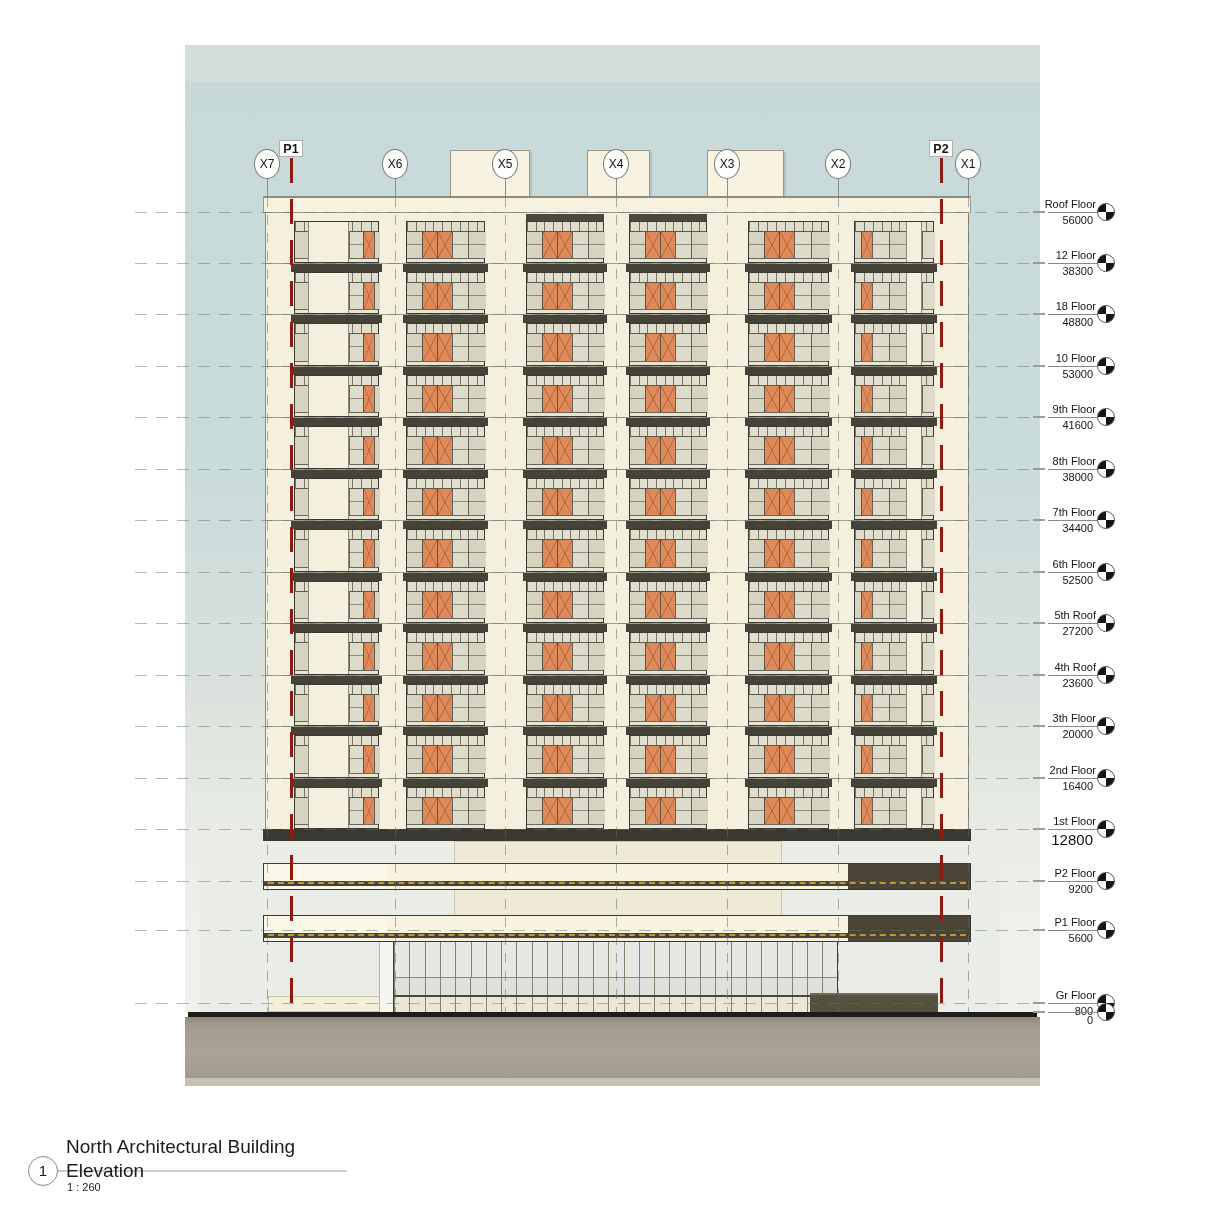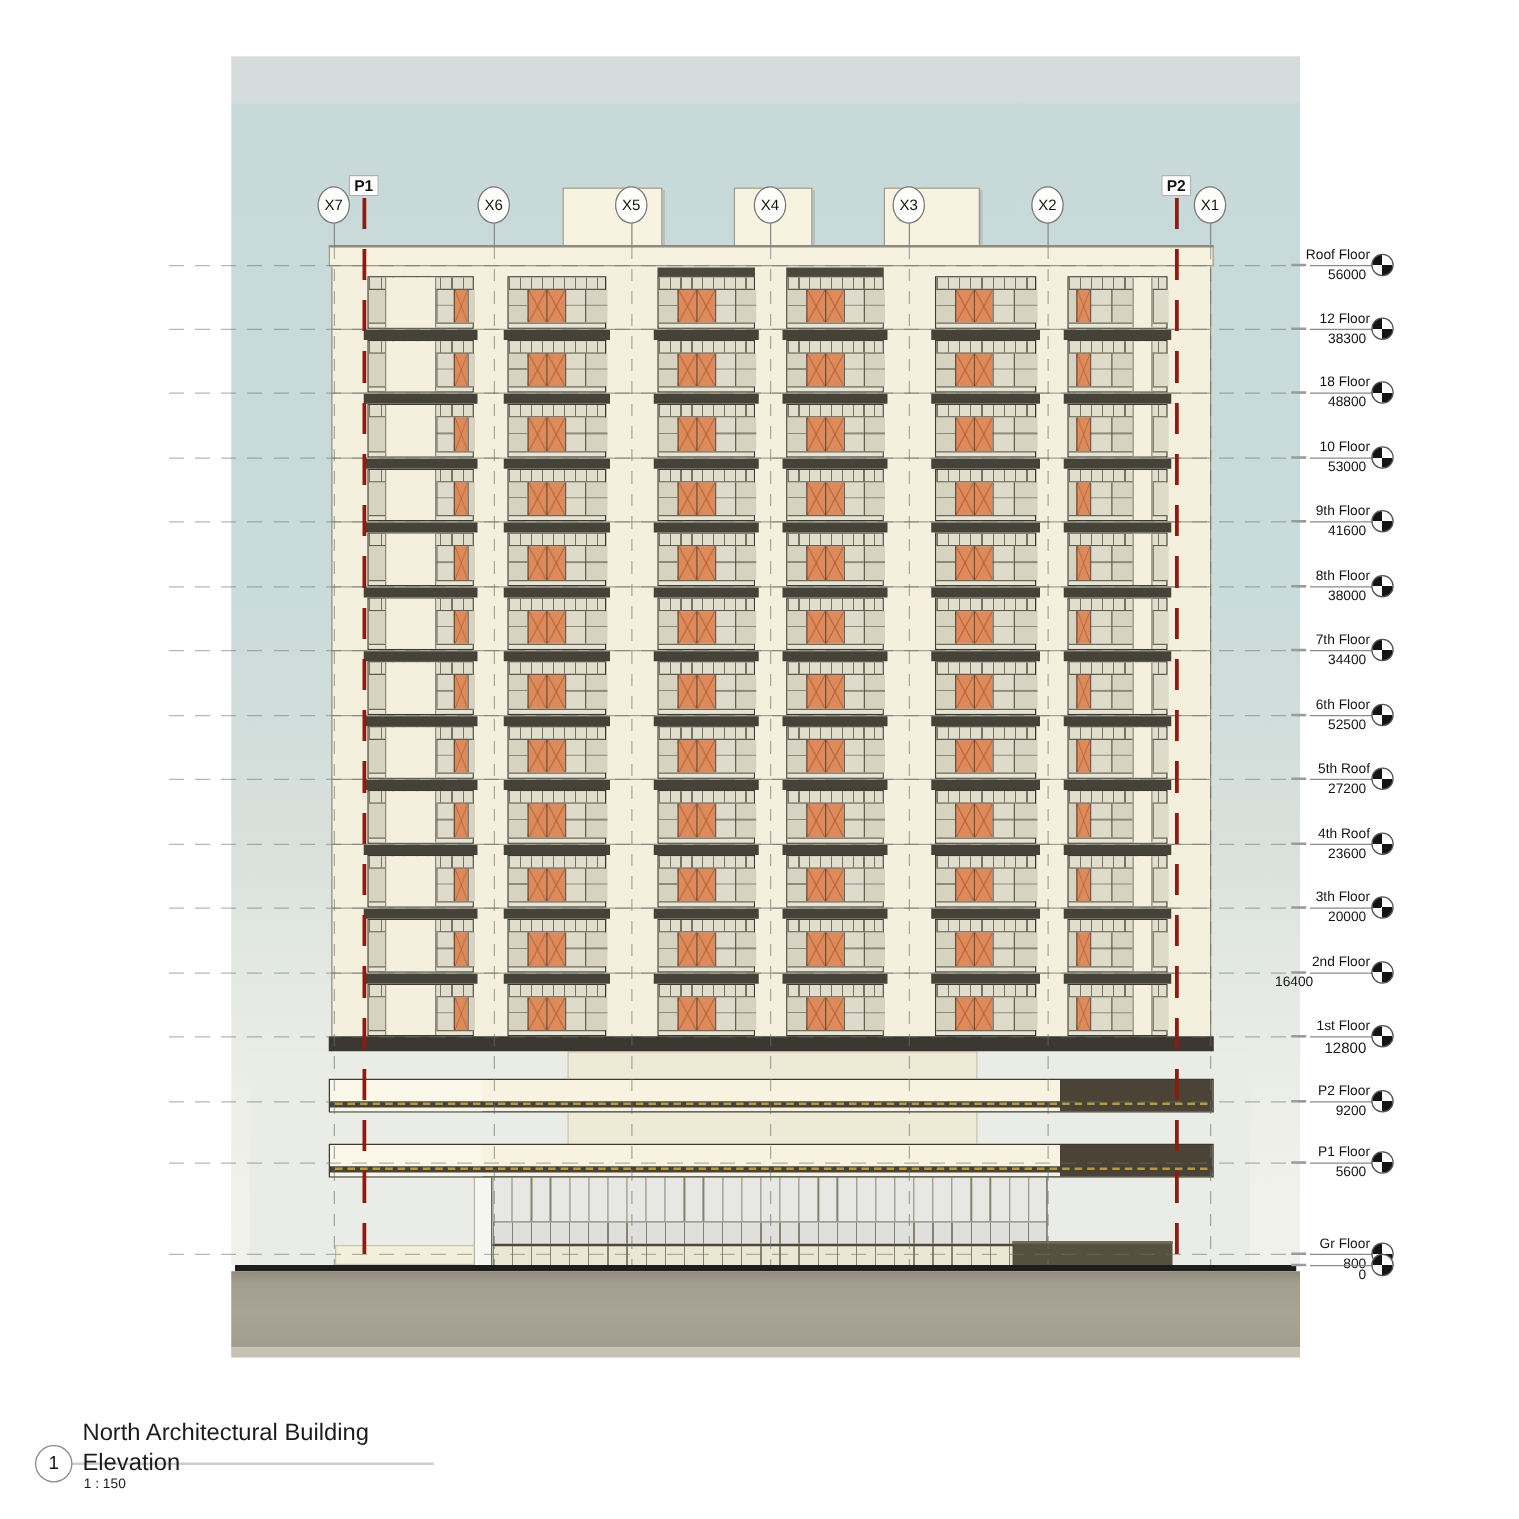--- a/index.html
+++ b/index.html
@@ -883,26 +883,26 @@
       <div style="position: absolute; left: 1020px; top: 677px; width: 73px; height: 13px; text-align: right; font-size: 11px;">23600</div>
       <div style="position: absolute; left: 1097px; top: 666px; width: 18px; height: 18px; border-radius: 50%; border: 1px solid rgb(85, 85, 85); box-sizing: border-box; background: conic-gradient(rgb(255, 255, 255) 0deg, rgb(255, 255, 255) 25%, rgb(20, 20, 20) 25%, rgb(20, 20, 20) 50%, rgb(255, 255, 255) 50%, rgb(255, 255, 255) 75%, rgb(20, 20, 20) 75%, rgb(20, 20, 20) 100%);"></div>
       <div style="position: absolute; left: 1033px; top: 725px; width: 12px; height: 2px; background: rgb(155, 155, 155);"></div>
       <div style="position: absolute; left: 1048px; top: 726px; width: 50px; height: 1px; background: rgb(138, 138, 138);"></div>
       <div style="position: absolute; left: 1020px; top: 712px; width: 76px; height: 13px; text-align: right; font-size: 11px; white-space: nowrap;">3th Floor</div>
       <div style="position: absolute; left: 1020px; top: 728px; width: 73px; height: 13px; text-align: right; font-size: 11px;">20000</div>
       <div style="position: absolute; left: 1097px; top: 717px; width: 18px; height: 18px; border-radius: 50%; border: 1px solid rgb(85, 85, 85); box-sizing: border-box; background: conic-gradient(rgb(255, 255, 255) 0deg, rgb(255, 255, 255) 25%, rgb(20, 20, 20) 25%, rgb(20, 20, 20) 50%, rgb(255, 255, 255) 50%, rgb(255, 255, 255) 75%, rgb(20, 20, 20) 75%, rgb(20, 20, 20) 100%);"></div>
       <div style="position: absolute; left: 1033px; top: 777px; width: 12px; height: 2px; background: rgb(155, 155, 155);"></div>
       <div style="position: absolute; left: 1048px; top: 778px; width: 50px; height: 1px; background: rgb(138, 138, 138);"></div>
       <div style="position: absolute; left: 1020px; top: 764px; width: 76px; height: 13px; text-align: right; font-size: 11px; white-space: nowrap;">2nd Floor</div>
-      <div style="position: absolute; left: 1020px; top: 780px; width: 73px; height: 13px; font-size: 11px;">16400</div>
+      <div style="position: absolute; left: 1020px; top: 780px; width: 73px; height: 13px; text-align: right; font-size: 11px;">16400</div>
       <div style="position: absolute; left: 1097px; top: 769px; width: 18px; height: 18px; border-radius: 50%; border: 1px solid rgb(85, 85, 85); box-sizing: border-box; background: conic-gradient(rgb(255, 255, 255) 0deg, rgb(255, 255, 255) 25%, rgb(20, 20, 20) 25%, rgb(20, 20, 20) 50%, rgb(255, 255, 255) 50%, rgb(255, 255, 255) 75%, rgb(20, 20, 20) 75%, rgb(20, 20, 20) 100%);"></div>
       <div style="position: absolute; left: 1033px; top: 828px; width: 12px; height: 2px; background: rgb(155, 155, 155);"></div>
       <div style="position: absolute; left: 1048px; top: 829px; width: 50px; height: 1px; background: rgb(138, 138, 138);"></div>
       <div style="position: absolute; left: 1020px; top: 815px; width: 76px; height: 13px; text-align: right; font-size: 11px; white-space: nowrap;">1st Floor</div>
-      <div style="position: absolute; left: 1020px; top: 831px; width: 73px; height: 13px; text-align: right; font-size: 12px;">12800</div>
+      <div style="position: absolute; left: 1020px; top: 831px; width: 73px; height: 13px; text-align: right; font-size: 15px;">12800</div>
       <div style="position: absolute; left: 1097px; top: 820px; width: 18px; height: 18px; border-radius: 50%; border: 1px solid rgb(85, 85, 85); box-sizing: border-box; background: conic-gradient(rgb(255, 255, 255) 0deg, rgb(255, 255, 255) 25%, rgb(20, 20, 20) 25%, rgb(20, 20, 20) 50%, rgb(255, 255, 255) 50%, rgb(255, 255, 255) 75%, rgb(20, 20, 20) 75%, rgb(20, 20, 20) 100%);"></div>
       <div style="position: absolute; left: 1033px; top: 880px; width: 12px; height: 2px; background: rgb(155, 155, 155);"></div>
       <div style="position: absolute; left: 1048px; top: 881px; width: 50px; height: 1px; background: rgb(138, 138, 138);"></div>
       <div style="position: absolute; left: 1020px; top: 867px; width: 76px; height: 13px; text-align: right; font-size: 11px; white-space: nowrap;">P2 Floor</div>
       <div style="position: absolute; left: 1020px; top: 883px; width: 73px; height: 13px; text-align: right; font-size: 11px;">9200</div>
       <div style="position: absolute; left: 1097px; top: 872px; width: 18px; height: 18px; border-radius: 50%; border: 1px solid rgb(85, 85, 85); box-sizing: border-box; background: conic-gradient(rgb(255, 255, 255) 0deg, rgb(255, 255, 255) 25%, rgb(20, 20, 20) 25%, rgb(20, 20, 20) 50%, rgb(255, 255, 255) 50%, rgb(255, 255, 255) 75%, rgb(20, 20, 20) 75%, rgb(20, 20, 20) 100%);"></div>
       <div style="position: absolute; left: 1033px; top: 929px; width: 12px; height: 2px; background: rgb(155, 155, 155);"></div>
       <div style="position: absolute; left: 1048px; top: 930px; width: 50px; height: 1px; background: rgb(138, 138, 138);"></div>
       <div style="position: absolute; left: 1020px; top: 916px; width: 76px; height: 13px; text-align: right; font-size: 11px; white-space: nowrap;">P1 Floor</div>
       <div style="position: absolute; left: 1020px; top: 932px; width: 73px; height: 13px; text-align: right; font-size: 11px;">5600</div>
@@ -916,15 +916,15 @@
       <div style="position: absolute; left: 1048px; top: 1012px; width: 50px; height: 1px; background: rgb(138, 138, 138);"></div>
       <div style="position: absolute; left: 1020px; top: 1014px; width: 73px; height: 13px; text-align: right; font-size: 11px;">0</div>
       <div style="position: absolute; left: 1097px; top: 1003px; width: 18px; height: 18px; border-radius: 50%; border: 1px solid rgb(85, 85, 85); box-sizing: border-box; background: conic-gradient(rgb(255, 255, 255) 0deg, rgb(255, 255, 255) 25%, rgb(20, 20, 20) 25%, rgb(20, 20, 20) 50%, rgb(255, 255, 255) 50%, rgb(255, 255, 255) 75%, rgb(20, 20, 20) 75%, rgb(20, 20, 20) 100%);"></div>
     </div>
 
   <div id="title-block">
     <div class="tb-line"></div>
     <div class="tb-circle"><span>1</span></div>
     <div class="tb-t1">North Architectural Building</div>
     <div class="tb-t2">Elevation</div>
-    <div class="tb-sc">1 : 150</div>
+    <div class="tb-sc">1 : 260</div>
   </div>
 </div>
 
 </body></html>

